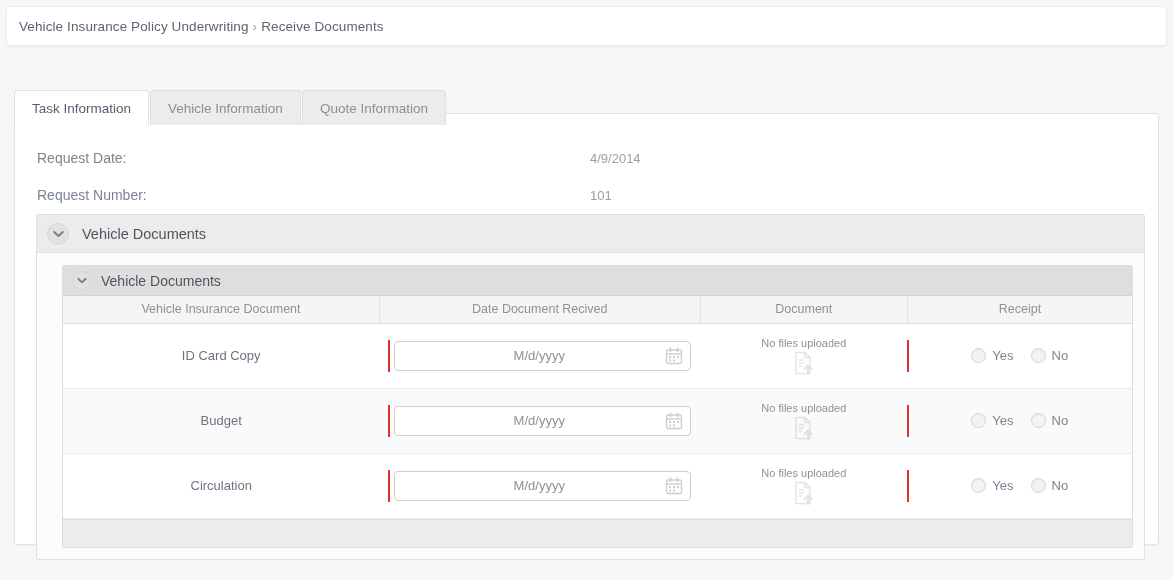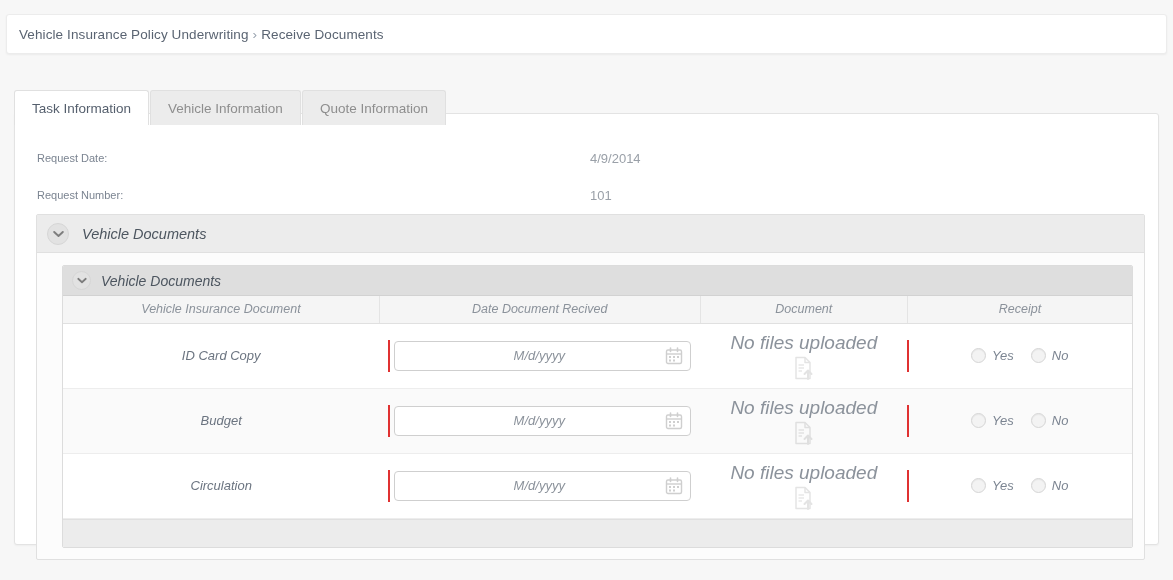--- a/index.html
+++ b/index.html
@@ -7,21 +7,21 @@
     margin: 0; padding: 0;
     width: 1173px; height: 580px;
     background: #f7f7f7;
     font-family: "Liberation Sans", sans-serif;
     -webkit-font-smoothing: antialiased;
   }
 
   
   .breadcrumb-bar {
     position: absolute;
-    left: 6px; top: 14px;
+    left: 6px; top: 6px;
     width: 1161px; height: 40px;
     background: #ffffff;
     border: 1px solid #ececec;
     border-radius: 3px;
     box-shadow: 0 1px 2px rgba(0,0,0,0.05);
     display: flex;
     align-items: center;
     padding-left: 12px;
   }
   .breadcrumb-text {
@@ -86,40 +86,39 @@
   .field-row {
     position: absolute;
     left: 0; right: 0;
     height: 28px;
     display: flex;
     align-items: center;
   }
   .field-label {
     position: absolute;
     left: 22px;
-    font-size: 11px;
+    font-size: 14px;
     color: #7b8491;
   }
   .field-value {
     position: absolute;
     left: 575px;
     font-size: 13px;
     color: #9aa0a8;
     text-align: center;
   }
 
   
   .outer-section {
     position: absolute;
     left: 21px; top: 100px;
     width: 1109px;
     border: 1px solid #e0e0e0;
     border-radius: 2px;
     background: #fcfcfc;
-    font-style: italic;
   }
   .outer-section-header {
     height: 38px;
     background: #ececec;
     display: flex;
     align-items: center;
     padding-left: 10px;
     border-bottom: 1px solid #e0e0e0;
   }
   .outer-section-title {
@@ -237,21 +236,21 @@
   }
 
   
   .doc-cell-inner {
     display: flex;
     flex-direction: column;
     align-items: center;
     justify-content: center;
   }
   .no-files {
-    font-size: 19px;
+    font-size: 11px;
     color: #8b929b;
     margin-bottom: 2px;
   }
   .upload-icon {
     width: 22px; height: 24px;
     opacity: 0.13;
     cursor: pointer;
   }
 
   

